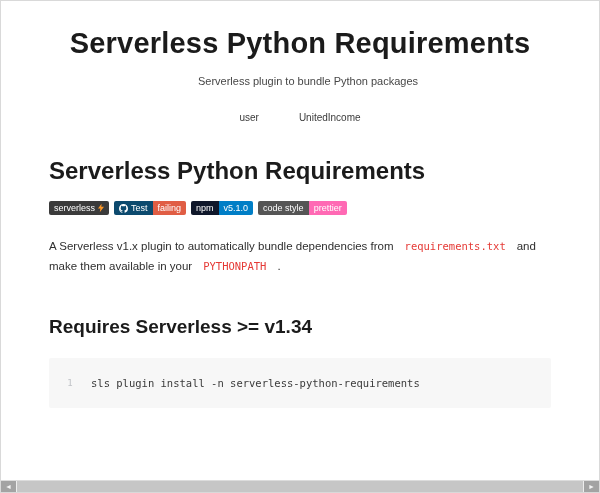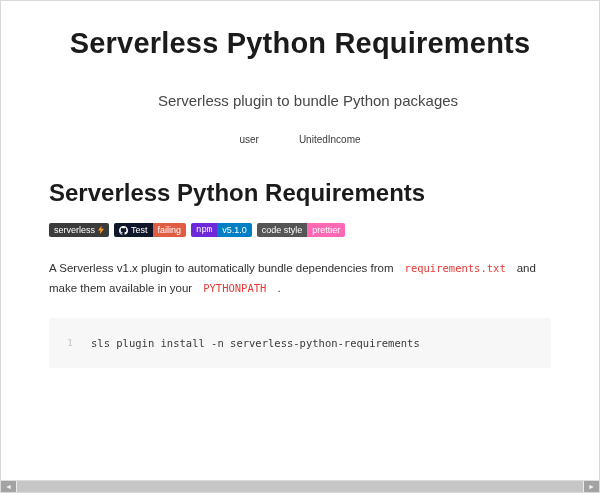--- a/index.html
+++ b/index.html
@@ -2,21 +2,21 @@
 <html><head>
 <meta charset="utf-8">
 <style>
   * { margin:0; padding:0; box-sizing:border-box; }
   html,body { background:#fff; }
   body { font-family:"Liberation Sans", sans-serif; width:600px; height:493px; }
   .page { width:600px; height:493px; border:1px solid #d9d9d9; position:relative; overflow:hidden; background:#fff; }
 
   .doc-header { text-align:center; padding-top:26px; }
   .site-title { font-size:29px; font-weight:600; color:#1b1b1b; letter-spacing:.2px; }
-  .site-subtitle { margin-top:32px; font-size:15px; color:#474747;padding-left:16px; }
+  .site-subtitle { margin-top:15px; font-size:11px; color:#474747;padding-left:16px; }
   .meta-row { margin-top:25px; font-size:10px; color:#3a3a3a; display:flex; justify-content:center; gap:40px; }
   .meta-row a { color:#3a3a3a; text-decoration:none; cursor:pointer; }
 
   main { padding:0 48px; }
   .readme-title { margin-top:34px; font-size:24px; font-weight:600; color:#1b1b1b; }
 
   .badge-row { margin-top:16px; display:flex; gap:5px; align-items:center; }
   .badge { display:inline-flex; height:14px; border-radius:2px; overflow:hidden; font-size:9px; color:#fff; align-items:stretch; cursor:pointer; }
   .badge .part { display:flex; align-items:center; padding:5px 5px; gap:3px; white-space:nowrap; }
   .badge svg { display:block; }
@@ -61,45 +61,46 @@
           <span>serverless</span>
           <span style="color: rgb(253, 152, 39);">
             <svg width="6" height="10" viewBox="0 0 10 14">
                 <polygon points="6,0 0,8 4,8 3,14 10,5 5.5,5" fill="currentColor"></polygon>
               </svg>
           </span>
         </span>
       </span>
 
       <span class="badge">
-        <span class="part" style="background: #0f172a;">
+        <span class="part" style="background: #0c4a6e;">
           <span>
             <svg width="9" height="9" viewBox="0 0 16 16" fill="#ffffff">
                 <path d="M8 0C3.58 0 0 3.58 0 8c0 3.54 2.29 6.53 5.47 7.59.4.07.55-.17.55-.38 0-.19-.01-.82-.01-1.49-2.01.37-2.53-.49-2.69-.94-.09-.23-.48-.94-.82-1.13-.28-.15-.68-.52-.01-.53.63-.01 1.08.58 1.23.82.72 1.21 1.87.87 2.33.66.07-.52.28-.87.51-1.07-1.78-.2-3.64-.89-3.64-3.95 0-.87.31-1.59.82-2.15-.08-.2-.36-1.02.08-2.12 0 0 .67-.21 2.2.82.64-.18 1.32-.27 2-.27s1.36.09 2 .27c1.53-1.04 2.2-.82 2.2-.82.44 1.1.16 1.92.08 2.12.51.56.82 1.27.82 2.15 0 3.07-1.87 3.75-3.65 3.95.29.25.54.73.54 1.48 0 1.07-.01 1.93-.01 2.2 0 .21.15.46.55.38A8.01 8.01 0 0 0 16 8c0-4.42-3.58-8-8-8z"></path>
               </svg>
           </span>
           <span>Test</span>
         </span>
         <span class="part" style="background: rgb(224, 93, 68);">failing</span>
       </span>
 
       <span class="badge">
-        <span class="part" style="background: #6d28d9; font-family: Liberation Mono, monospace;">npm</span>
+        <span class="part" style="background: #0f172a;">npm</span>
         <span class="part" style="background: rgb(0, 126, 198);">v5.1.0</span>
       </span>
 
       <span class="badge">
         <span class="part" style="background: rgb(85, 85, 85);">code style</span>
         <span class="part" style="background: rgb(255, 105, 180);">prettier</span>
       </span>
 
     </div>
 
     <p class="intro"><span>A Serverless v1.x plugin to automatically bundle dependencies from</span><code style="color: rgb(229, 57, 53);">requirements.txt</code><span>and make them available in your</span><code style="color: rgb(229, 57, 53);">PYTHONPATH</code><span>.</span></p>
 
+    <h3 class="sub-heading requires-heading">Requires Serverless &gt;= v1.34</h3>
 
 
     <div class="codeblock">
       <span class="ln">1</span>
       <code>sls plugin install -n serverless-python-requirements</code>
     </div>
 
   </main>
 
   <div class="hscrollbar">

